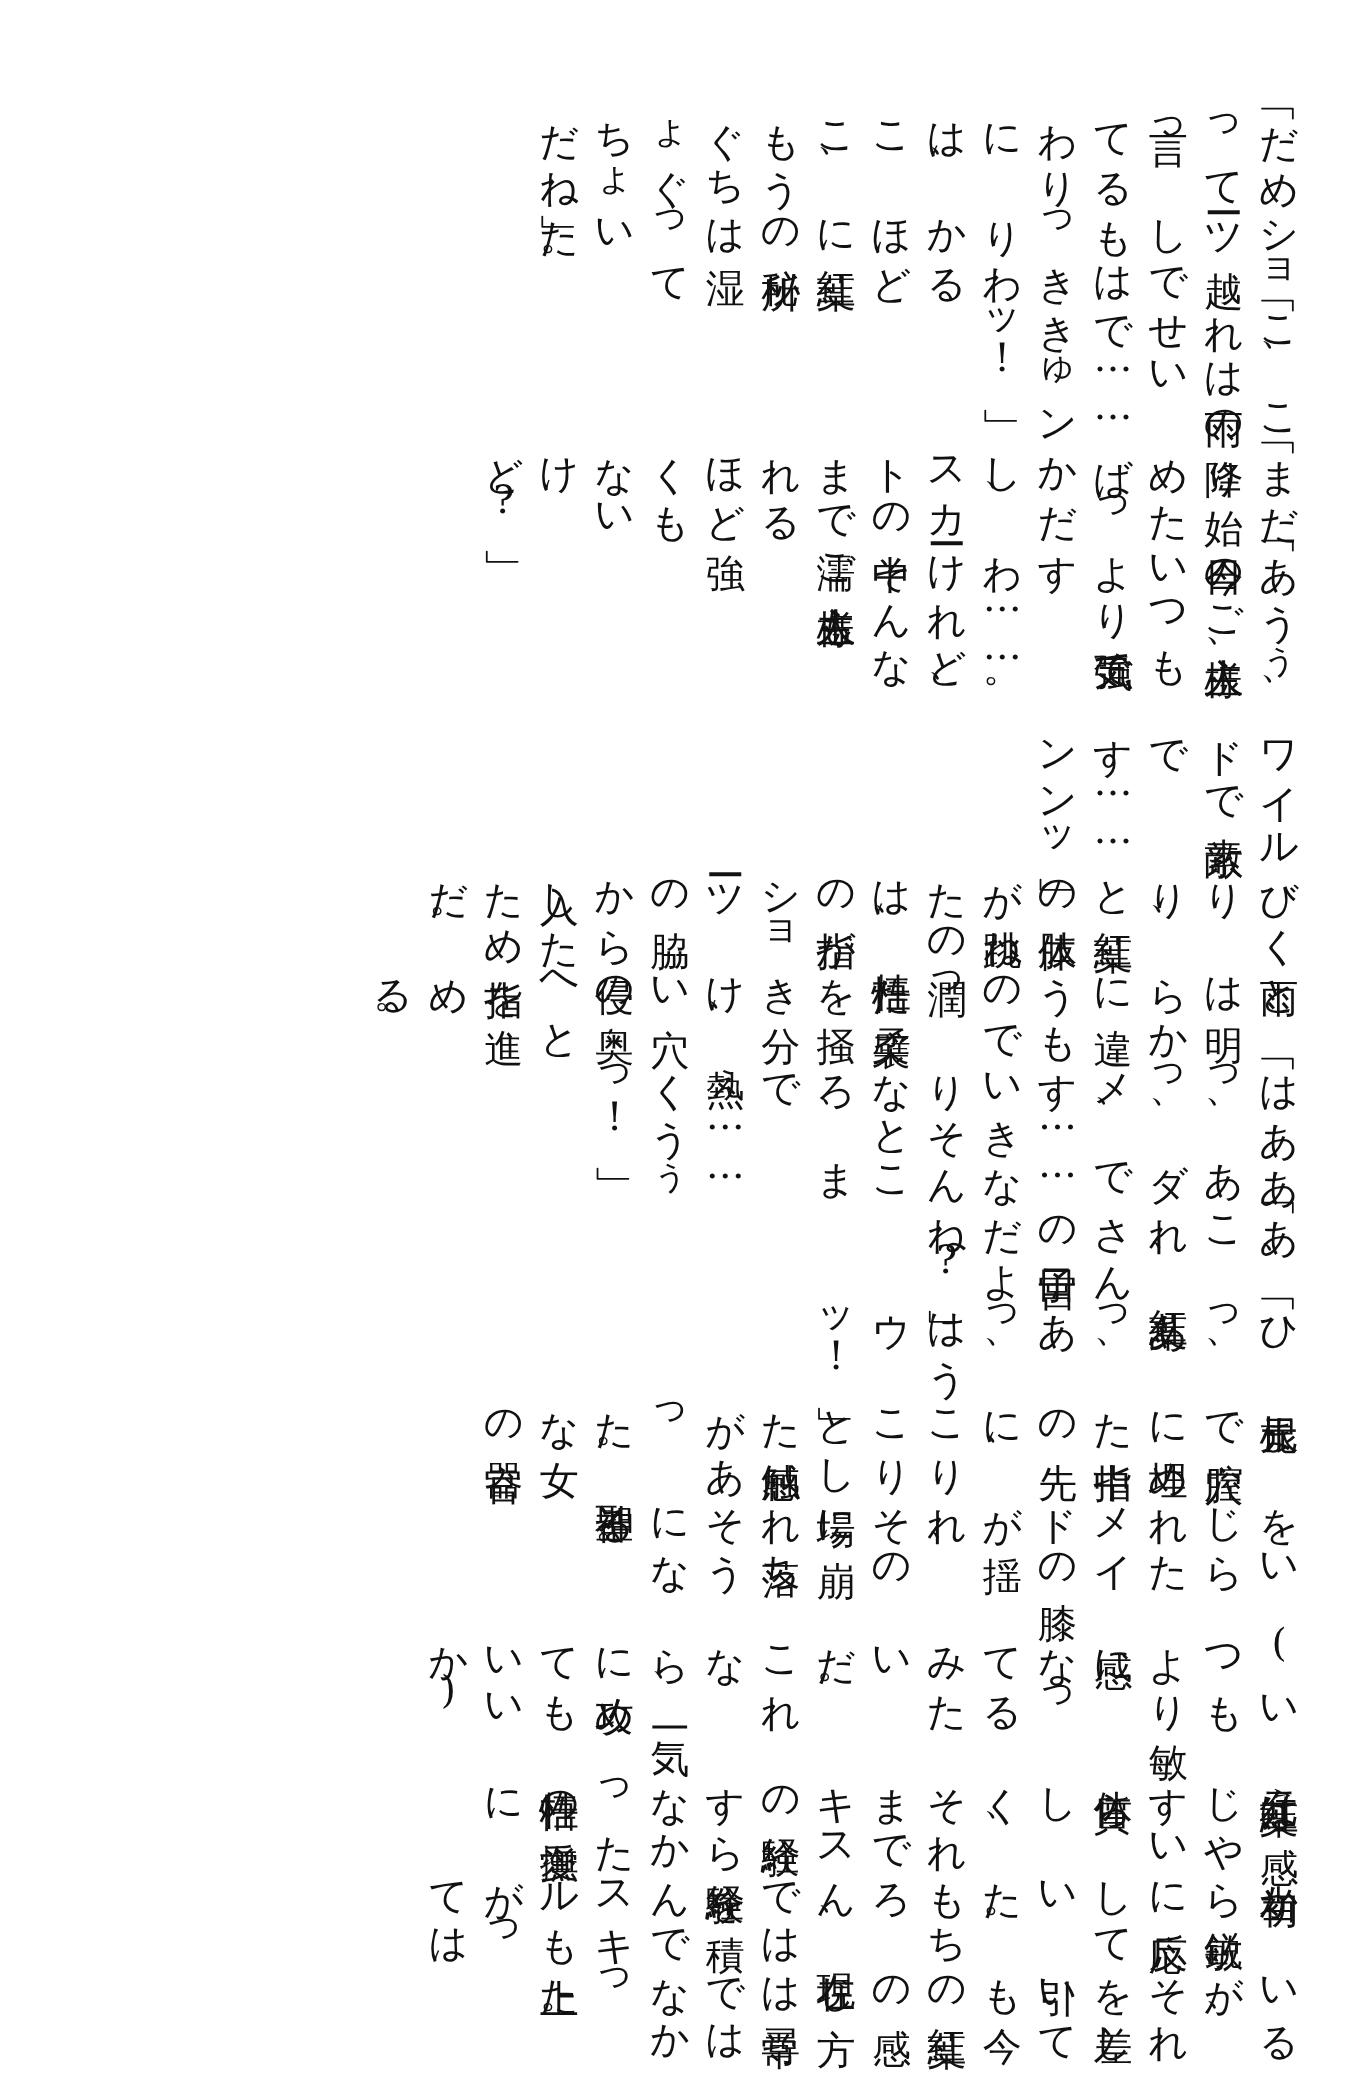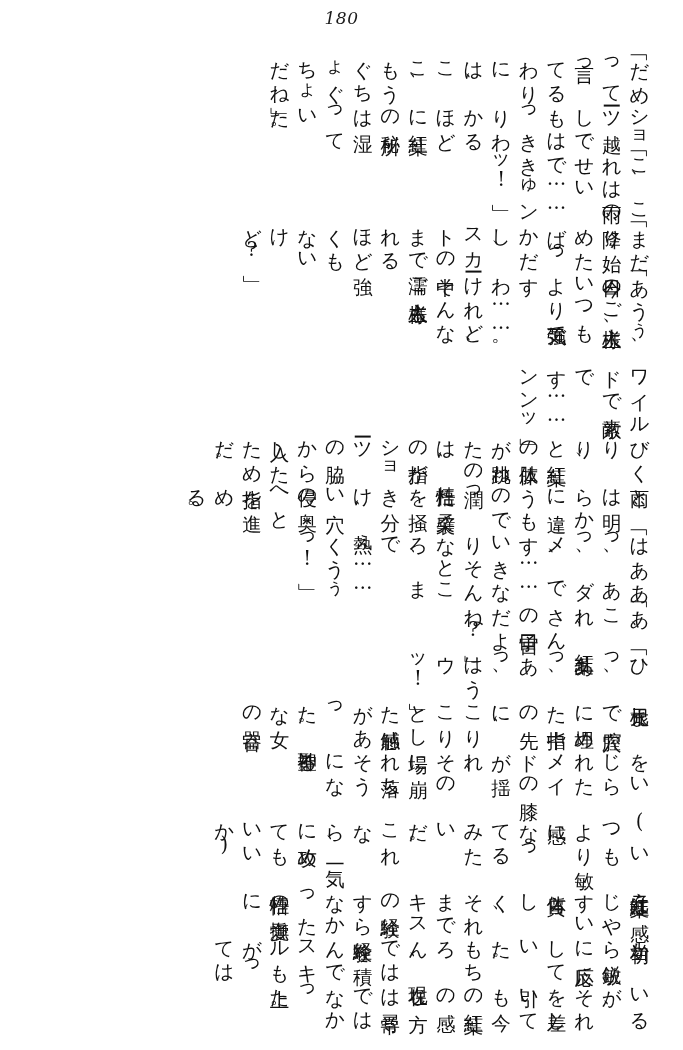--- a/index.html
+++ b/index.html
@@ -57,21 +57,20 @@
     margin-left: 2px;
   }
   .col.indent {
     padding-top: 22px;
   }
 </style>
 </head>
 <body>
 
 <div class="page">
-  <div class="page-number">180</div>
   <div class="text-block">
       <div class="col">「だめって言ってるわりには、ここ、もうぐちょぐちょだね」</div>
       <div class="col">ショーツ越しでもはっきりわかるほどに紅葉の秘所は湿っていた。</div>
       <div class="col">「こ、これは雨のせいで……きゅンッ!」</div>
       <div class="col">「まだ降り始めたばっかだし、スカートの中まで濡れるほど強くもないけど?」</div>
       <div class="col">「あうぅ、今日のご主人様、いつもより強気ですわ……。けれど、そんなご主人様も</div>
       <div class="col">ワイルドで素敵です……ンンッ」</div>
       <div class="col">びくりり、と紅葉の肢体が跳ねたのは、桂悟の指がショーツの脇から侵入したためだ。</div>
       <div class="col">雨とは明らかに違うもので潤った柔襞を掻き分け、熱い穴の奥へと指を進める。</div>
       <div class="col">「はああっ、あっ、ダメ、です……いきなりそんなところ、までぇ……くうぅっ!」</div>

